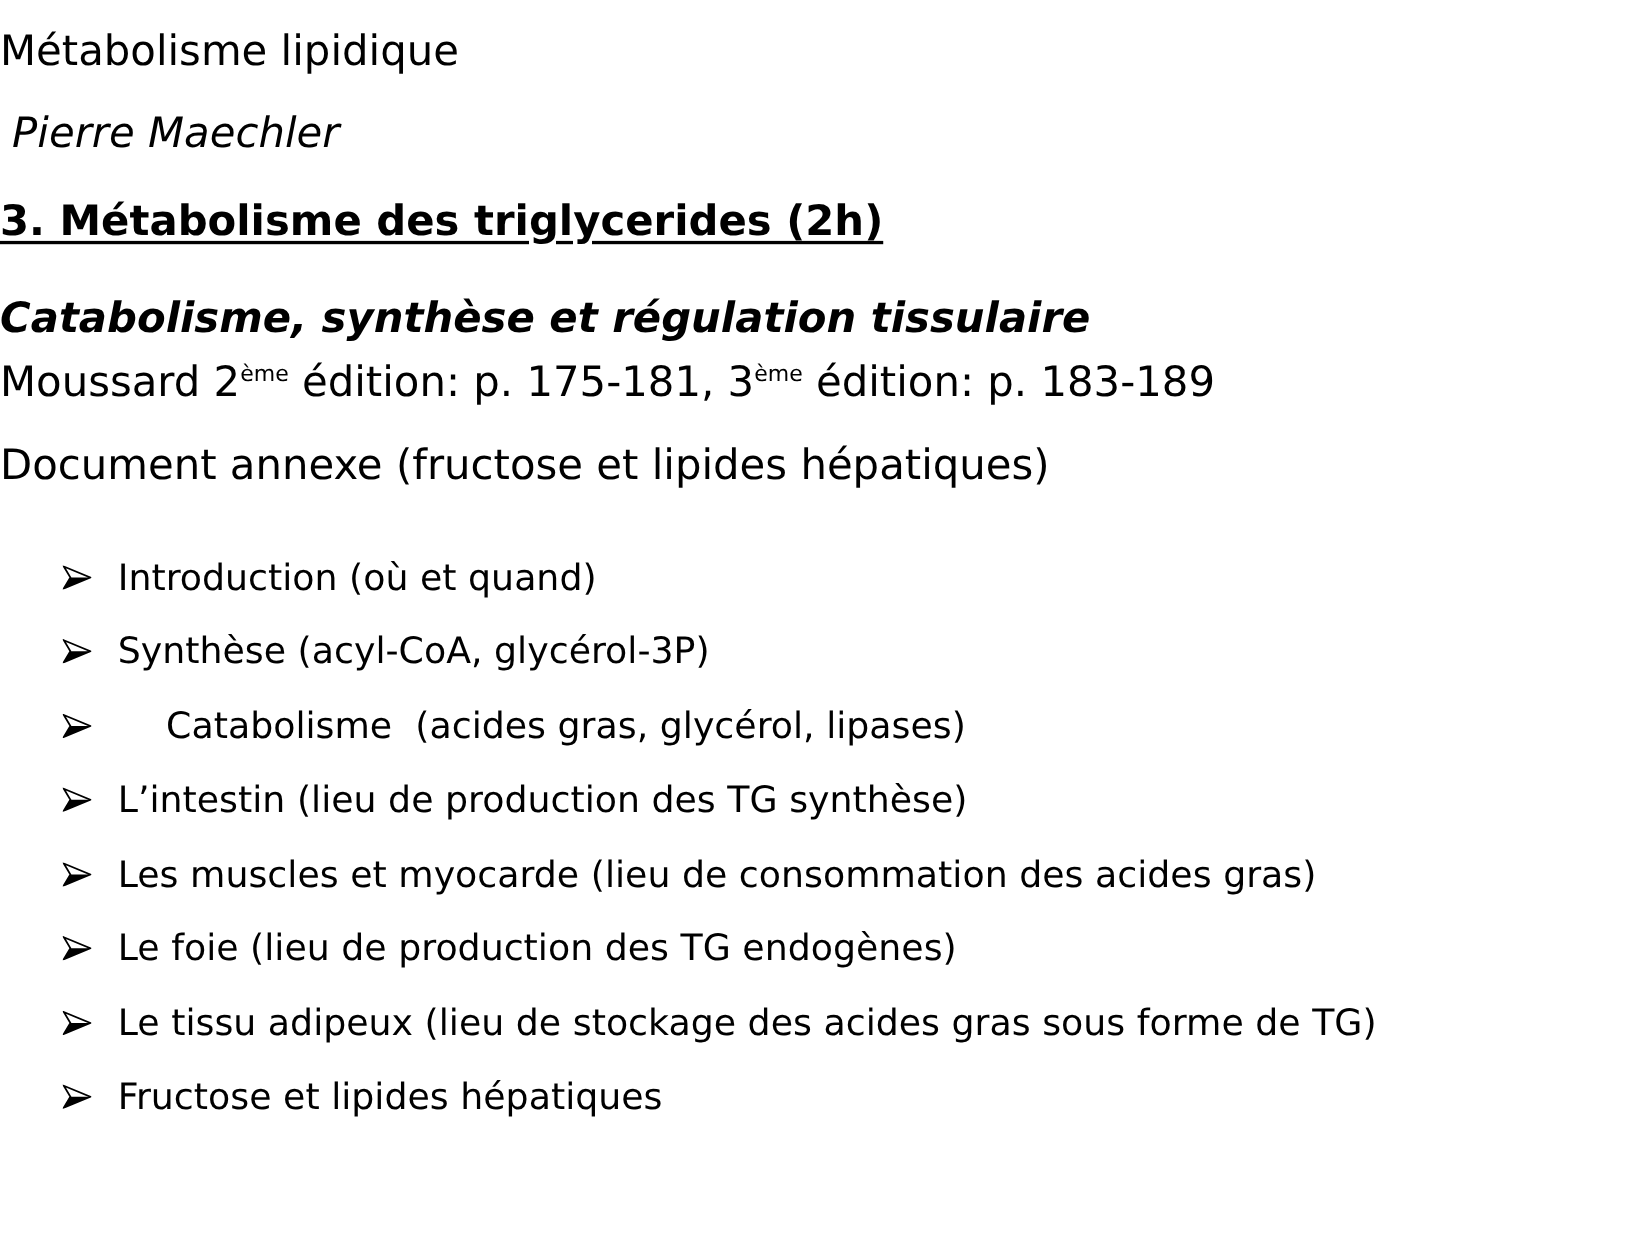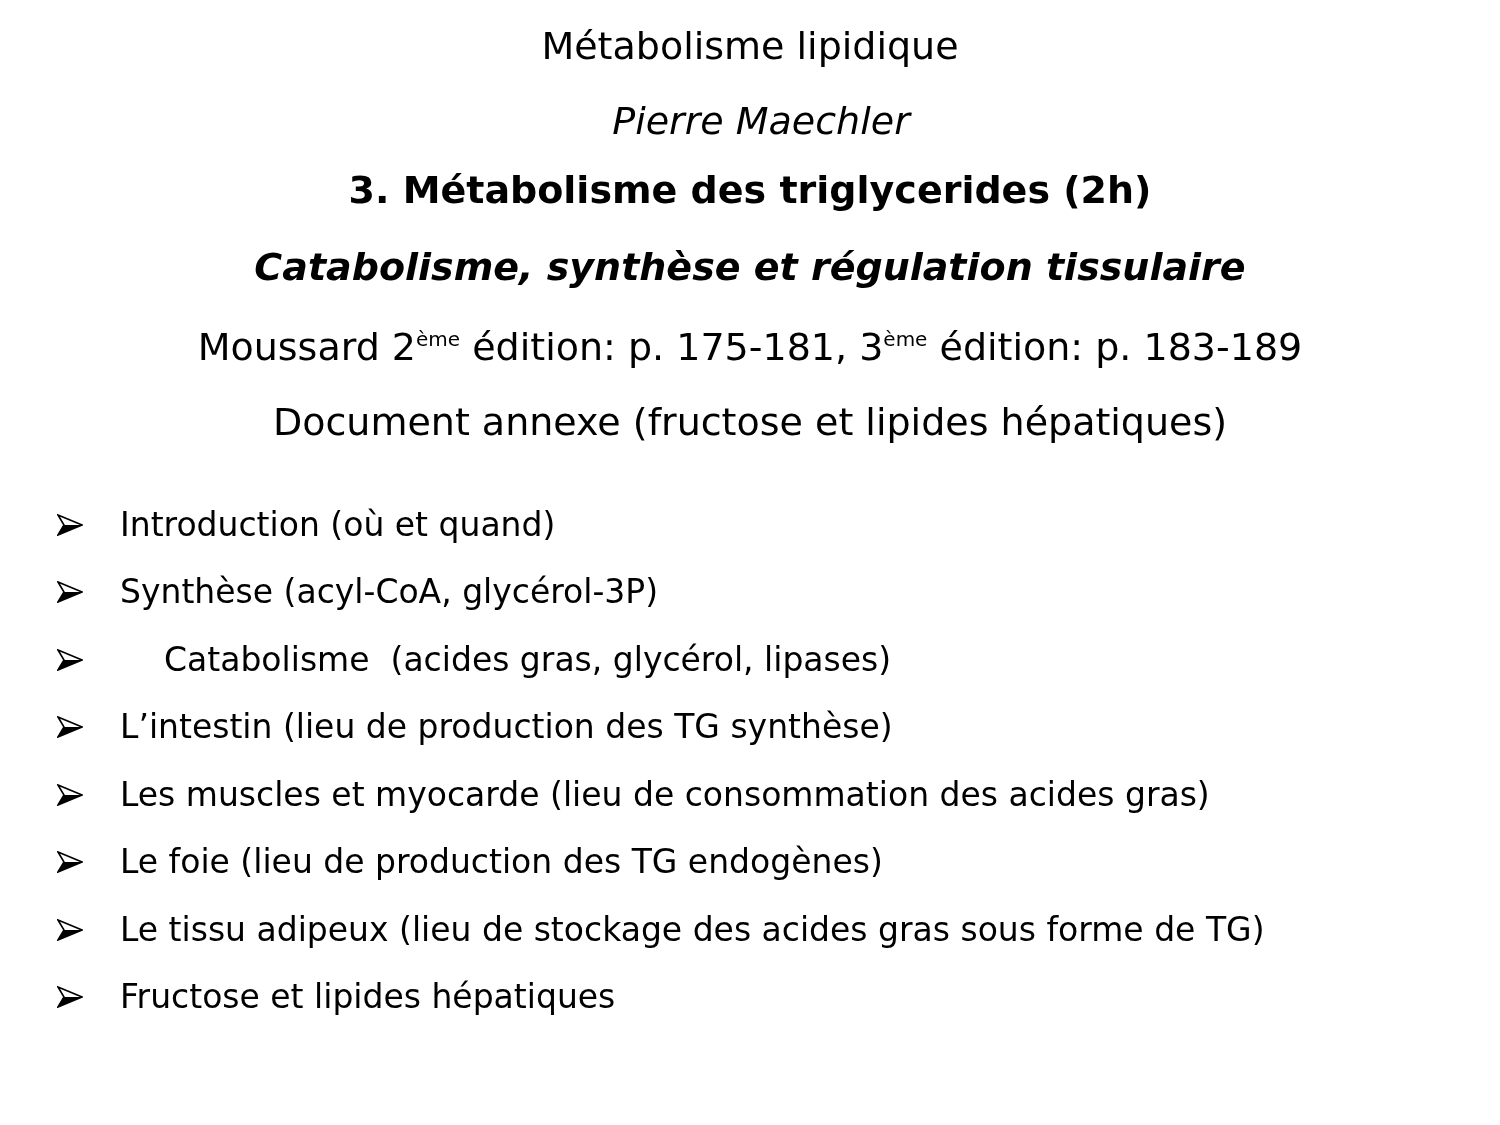--- a/index.html
+++ b/index.html
@@ -1,37 +1,37 @@
 <!DOCTYPE html>
 <html><head>
   <meta charset="utf-8">
   <style>
     html, body { margin: 0; padding: 0; background: #ffffff; }
     body {
       width: 1500px; height: 1125px; position: relative; overflow: hidden;
       font-family: "DejaVu Sans", "Liberation Sans", sans-serif; color: #000;
     }
     .line {
-      position: absolute; left: 0; width: 1500px; text-align: center;
+      position: absolute; left: 0; width: 1500px; 
       font-size: 38px; line-height: 46px; white-space: nowrap;
     }
     .t1 { top: 23px; }
     .t2 { top: 98px; font-style: italic; padding-left: 11px; }
-    .t3 { top: 167px; font-weight: bold; text-underline-offset: 5px; }
-    .t4 { top: 244px; font-weight: bold; font-style: italic; }
+    .t3 { top: 178px; font-weight: bold; text-decoration: underline; text-underline-offset: 5px; }
+    .t4 { top: 266px; font-weight: bold; font-style: italic; }
     .t5 { top: 324px; }
     .t6 { top: 399px; }
     sup { font-size: 20px; vertical-align: 14px; line-height: 0; }
     .bullets { position: absolute; left: 0; top: 502px; width: 1500px; }
     .bullet {
       position: absolute; left: 0; height: 46px; display: flex; align-items: center;
       font-size: 33px; white-space: nowrap;
     }
     .arrow { position: absolute; left: 57px; top: 12px; width: 26px; height: 22px; }
-    .btext { position: absolute; left: 120px; top: 0; line-height: 46px; text-align: right; }
+    .btext { position: absolute; left: 107px; top: 0; line-height: 46px; text-align: right; }
   </style>
 </head>
 <body>
 
 <div>
   <div class="line t1">Métabolisme lipidique</div>
   <div class="line t2">Pierre Maechler</div>
   <div class="line t3">3. Métabolisme des triglycerides (2h)</div>
   <div class="line t4">Catabolisme, synthèse et régulation tissulaire</div>
   <div class="line t5" style="white-space:pre;"><span>Moussard 2</span><sup>ème</sup><span> édition: p. 175-181, 3</span><sup>ème</sup><span> édition: p. 183-189</span></div>

